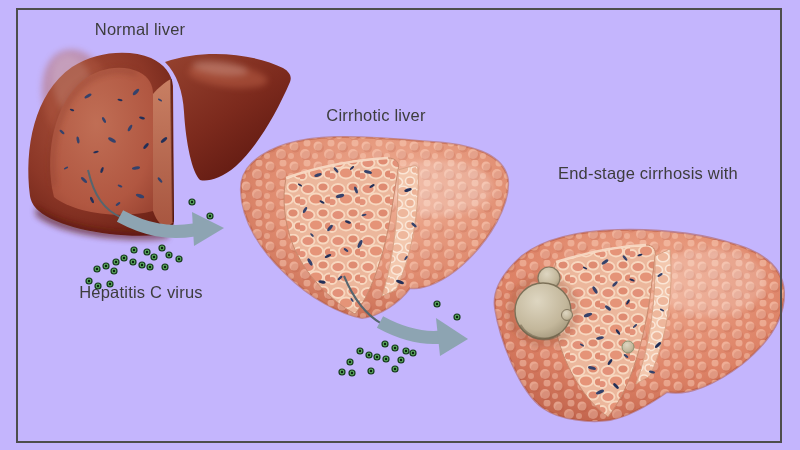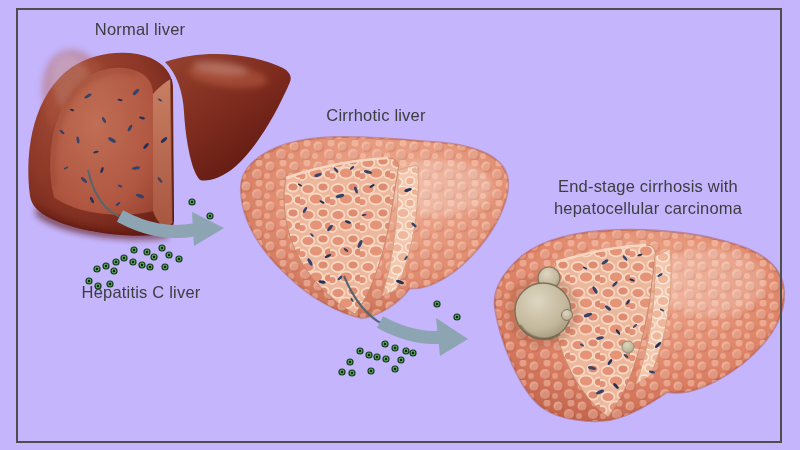--- a/index.html
+++ b/index.html
@@ -262,21 +262,20 @@
         <use href="#virusDot" transform="translate(395,369)"></use>
         <use href="#virusDot" transform="translate(437,304)"></use>
         <use href="#virusDot" transform="translate(457,317)"></use>
       </g>
   </svg>
 
   <div class="lbl" style="left:140px;top:20px;">Normal liver</div>
 
   <div class="lbl" style="left:376px;top:106px;">Cirrhotic liver</div>
 
-  <div class="lbl center2" style="left:648px;top:175px;text-align:center;">
+  <div class="lbl center2" style="left:648px;top:162px;text-align:center;">
     <span style="display:block">End-stage cirrhosis with</span>
-    <span style="display:block">hepatocellular carcinoma</span>
   </div>
 
-  <div class="lbl" style="left:141px;top:283px;">Hepatitis C liver</div>
+  <div class="lbl" style="left:141px;top:283px;">Hepatitis C virus</div>
 
   <div class="frame"></div>
 </div>
 
 </body></html>

